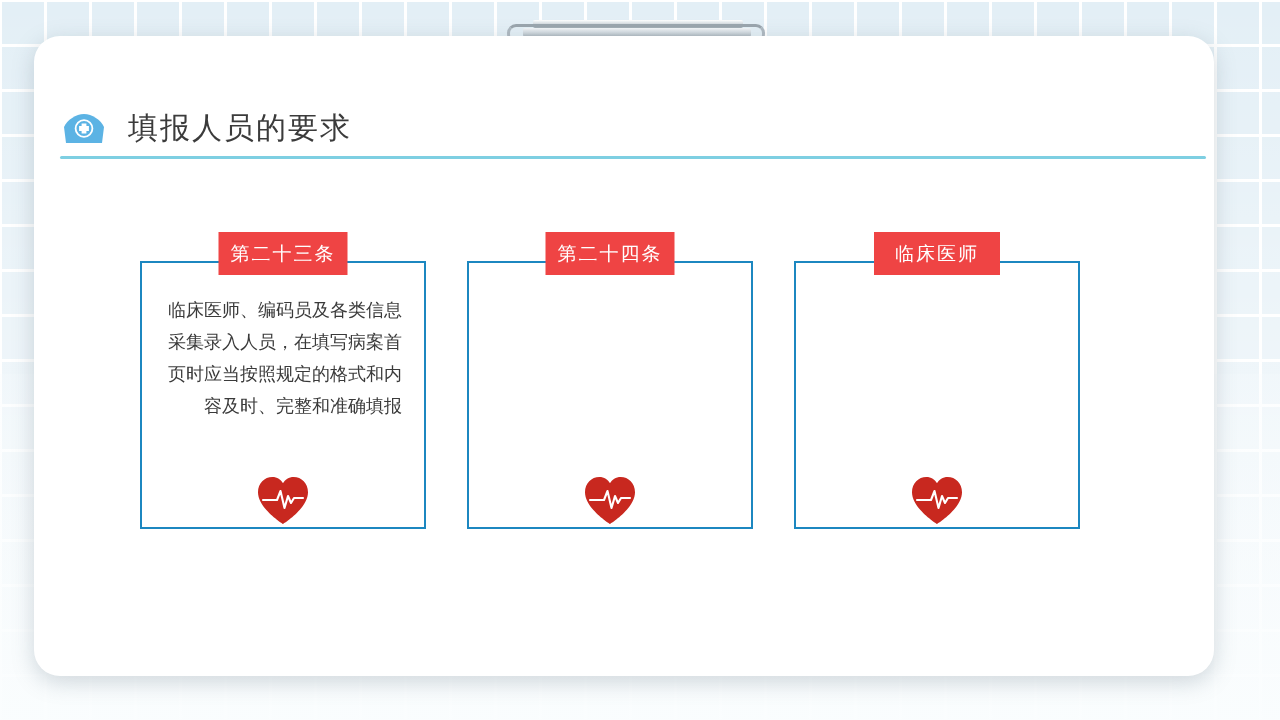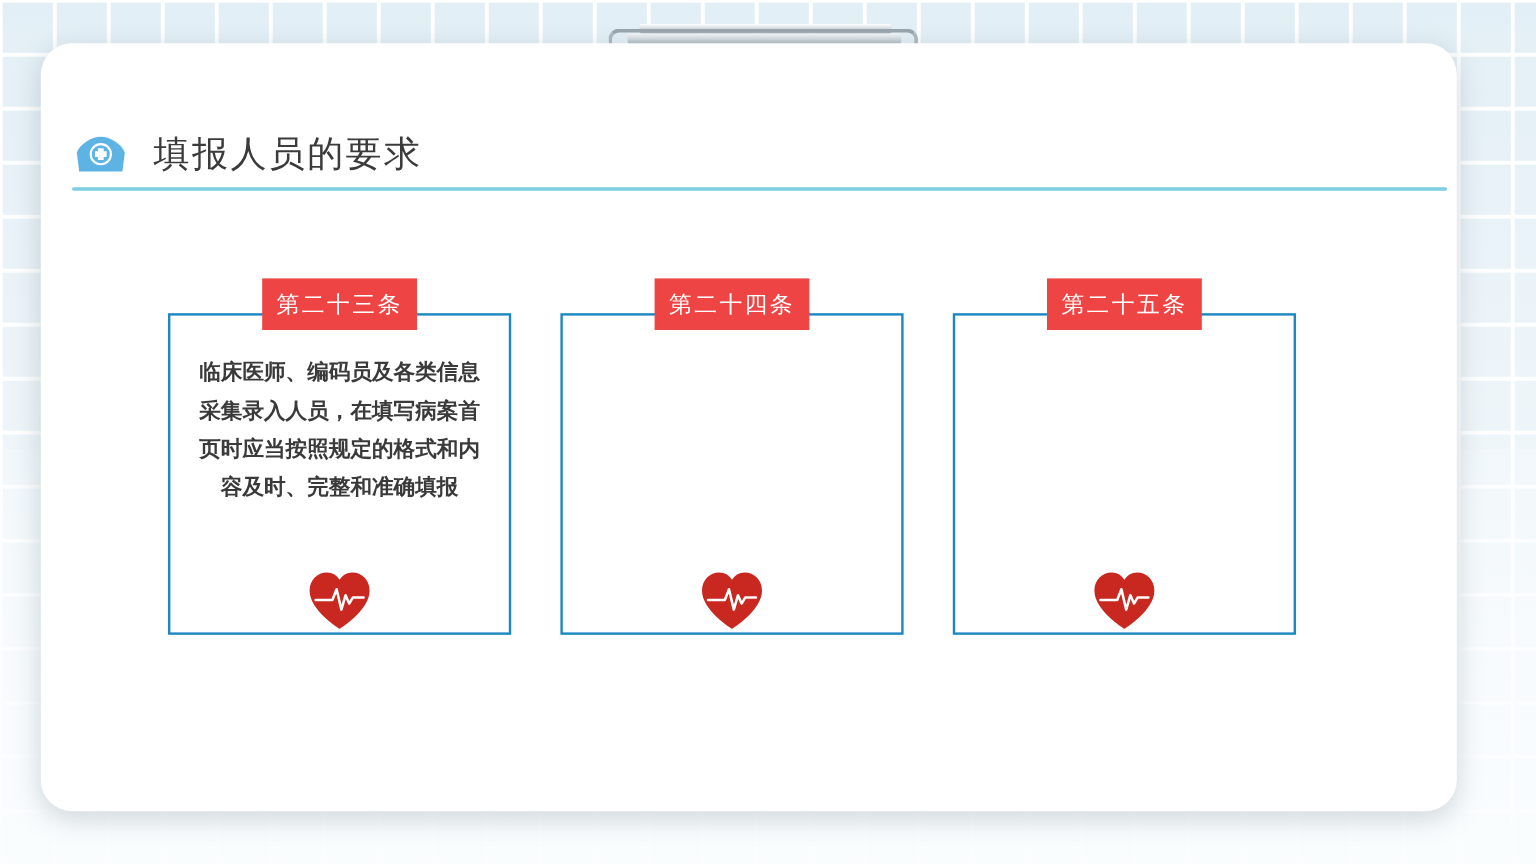--- a/index.html
+++ b/index.html
@@ -118,23 +118,22 @@
     background:#ef4444;
     color:#ffffff; font-size:19px; letter-spacing:2px;
     display:flex; align-items:center; justify-content:center;
     padding:0 12px;
     z-index:3;
   }
 
   .article-body{
     position:absolute; left:24px; top:62px; width:238px;
     font-size:18px; line-height:32px; color:#3a3a3a;
-    text-align:center;
+    text-align:right;
     z-index:1;
-    font-weight:bold;
   }
 
   .heart-icon{
     position:absolute; left:50%; top:268px; transform:translate(-50%,-50%);
     width:56px; height:52px; z-index:4;
   }
 </style>
 </head>
 <body>
 
@@ -182,21 +181,21 @@
       <div class="article-box"></div>
       <div class="article-tab">第二十四条</div>
       <svg class="heart-icon" viewBox="0 0 56 52">
         <path d="M28 50 C28 50 3 34.5 3 18.2 C3 9.2 9.6 3 17.3 3 C22.2 3 26 5.6 28 9.2 C30 5.6 33.8 3 38.7 3 C46.4 3 53 9.2 53 18.2 C53 34.5 28 50 28 50 Z" fill="#c8281f"></path>
         <path d="M8 26 H22 L25.5 17 L29.5 34 L33 22 L36 29 L39 24 H48" fill="none" stroke="#ffffff" stroke-width="2.1" stroke-linejoin="round" stroke-linecap="round"></path>
       </svg>
     </div>
 
     <div class="article-col">
       <div class="article-box"></div>
-      <div class="article-tab">第二十五条</div>
+      <div class="article-tab">临床医师</div>
       <svg class="heart-icon" viewBox="0 0 56 52">
         <path d="M28 50 C28 50 3 34.5 3 18.2 C3 9.2 9.6 3 17.3 3 C22.2 3 26 5.6 28 9.2 C30 5.6 33.8 3 38.7 3 C46.4 3 53 9.2 53 18.2 C53 34.5 28 50 28 50 Z" fill="#c8281f"></path>
         <path d="M8 26 H22 L25.5 17 L29.5 34 L33 22 L36 29 L39 24 H48" fill="none" stroke="#ffffff" stroke-width="2.1" stroke-linejoin="round" stroke-linecap="round"></path>
       </svg>
     </div>
 
   </div>
 </div>
 
 </body></html>

